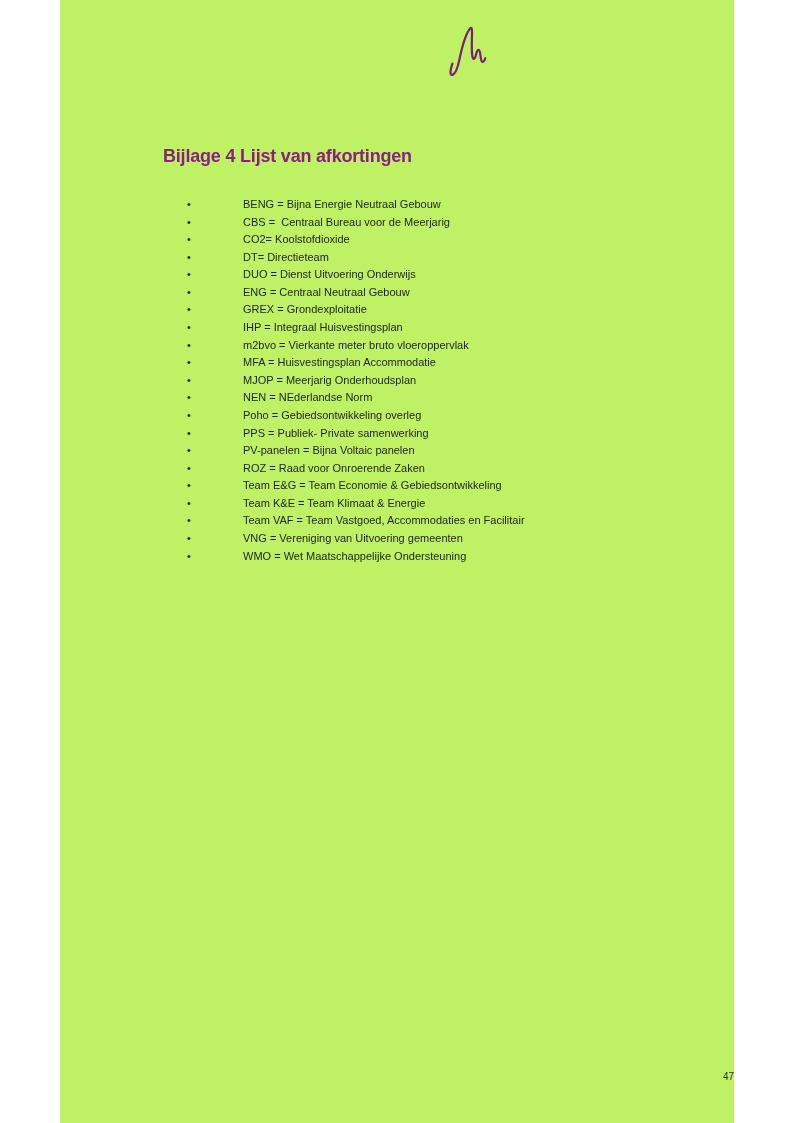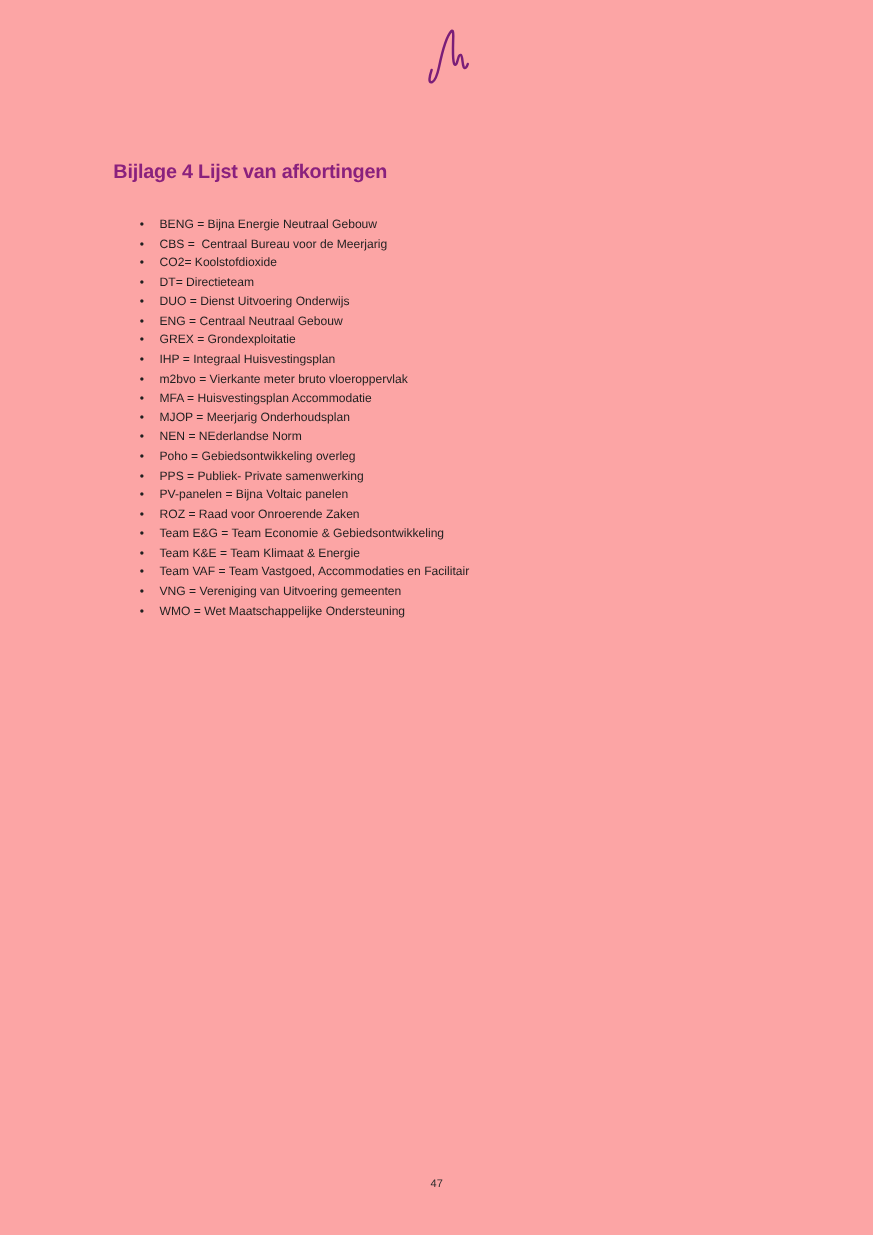--- a/index.html
+++ b/index.html
@@ -1,24 +1,24 @@
 <!DOCTYPE html>
 <html style="--color-heading: #8a217d; --color-logo: #7a1e78; --color-body_text: #1f1f1f; --color-page_number: #2b2b2b;"><head>
 <meta charset="utf-8">
 <style>
   * { margin: 0; padding: 0; box-sizing: border-box; }
   html, body { background: #ffffff; }
   body { font-family: "Liberation Sans", "DejaVu Sans", sans-serif; }
 
   .page {
     position: relative;
-    width: 794px;
+    width: 674px;
     height: 1123px;
     margin: 0 auto;
-    background: #fca5a5;
+    background: #bef264;
     overflow: hidden;
   }
 
   .logo {
     position: absolute;
     left: 381px;
     top: 21px;
     width: 46px;
     height: 58px;
     color: var(--color-logo, #7a1e78);
@@ -55,28 +55,29 @@
   .bullet {
     position: absolute;
     left: 0;
     top: 0;
     font-size: 11px;
     color: var(--color-body_text, #1f1f1f);
   }
 
   .item-text {
     white-space: pre-wrap;
+    margin-left: 38px;
   }
 
   .page-number {
     position: absolute;
     left: 0;
     top: 1071px;
     width: 100%;
-    text-align: center;
+    text-align: right;
     font-size: 10px;
     color: var(--color-page_number, #2b2b2b);
   }
 </style>
 </head>
 <body>
 
 <div class="page">
 
   <svg class="logo" viewBox="0 0 46 60" fill="none" xmlns="http://www.w3.org/2000/svg" aria-hidden="true">

